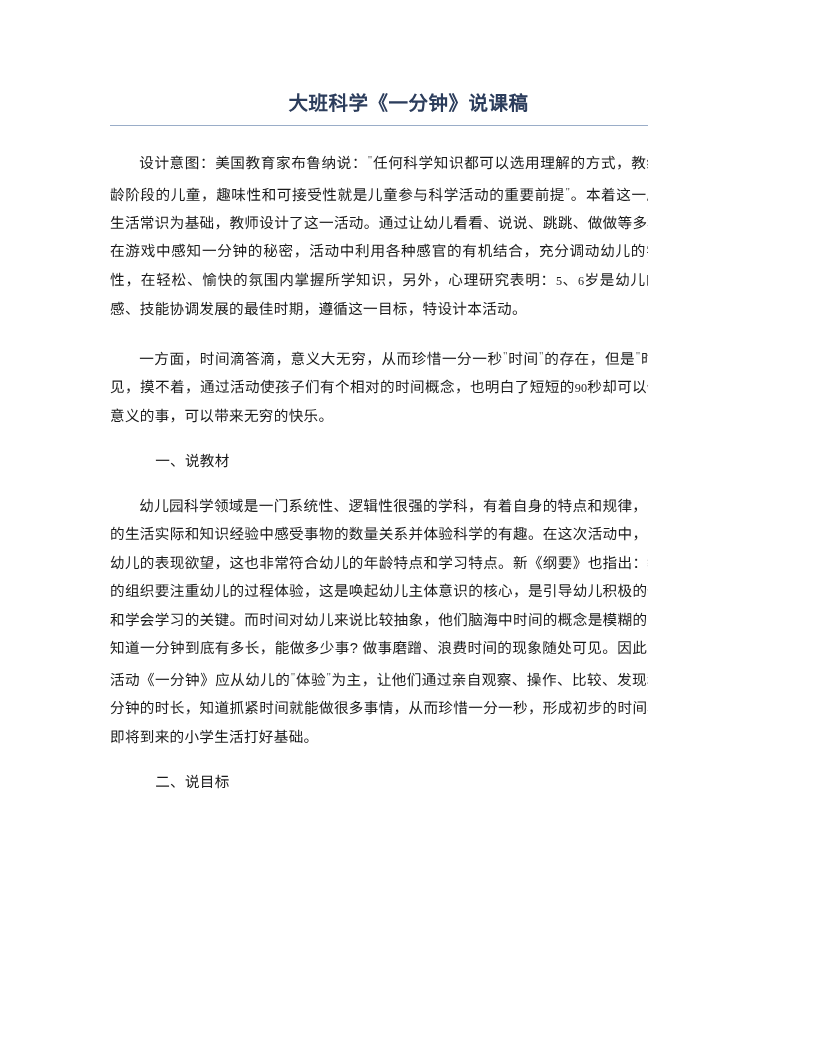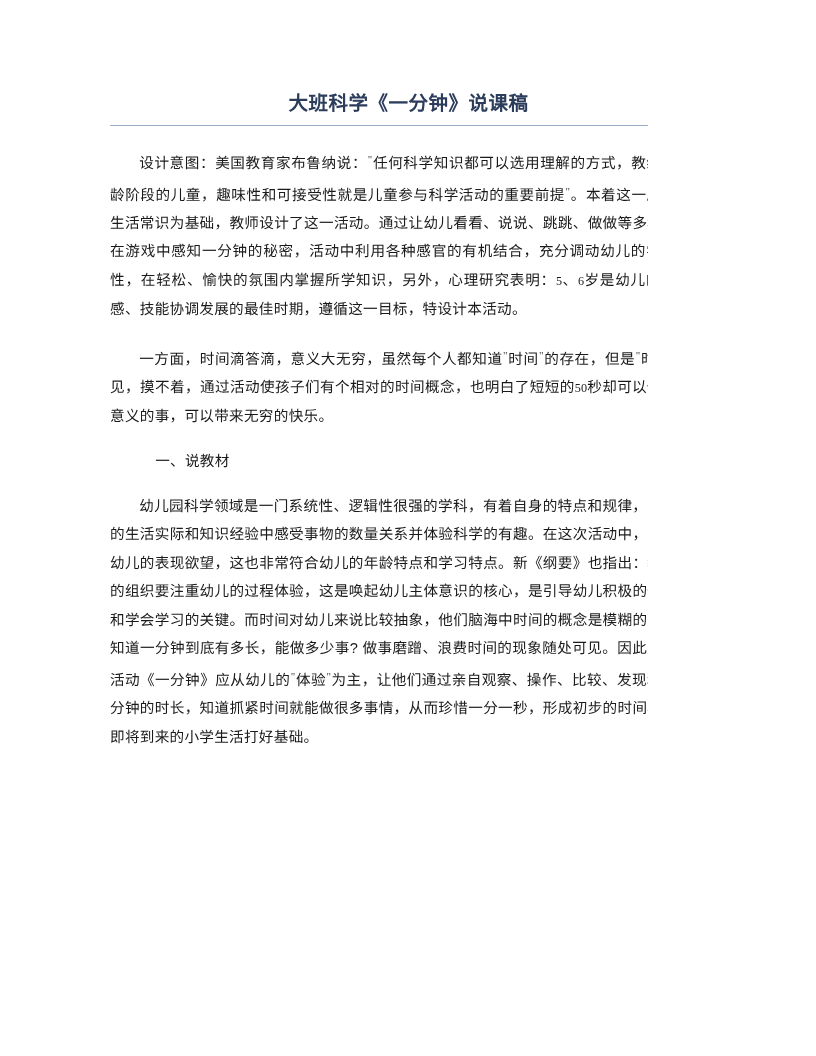--- a/index.html
+++ b/index.html
@@ -99,19 +99,20 @@
 
 <div class="page">
   <div class="content">
 
     <h1 class="doc-title">大班科学《一分钟》说课稿</h1>
 
     <div class="title-rule"></div>
 
     <div id="body-region">
         <p class="para first"><span>设计意图：美国教育家布鲁纳说：</span><span class="q">"</span><span>任何科学知识都可以选用理解的方式，教给任何年龄阶段的儿童，趣味性和可接受性就是儿童参与科学活动的重要前提</span><span class="q">"</span><span>。本着这一原则并以生活常识为基础，教师设计了这一活动。通过让幼儿看看、说说、跳跳、做做等多种形式，在游戏中感知一分钟的秘密，活动中利用各种感官的有机结合，充分调动幼儿的学习积极性，在轻松、愉快的氛围内掌握所学知识，另外，心理研究表明：</span><span class="num">5</span><span>、</span><span class="num">6</span><span>岁是幼儿的认知情感、技能协调发展的最佳时期，遵循这一目标，特设计本活动。</span></p>
-        <p class="para"><span>一方面，时间滴答滴，意义大无穷，虽然每个人都知道</span><span class="q">"</span><span>时间</span><span class="q">"</span><span>的存在，但是</span><span class="q">"</span><span>时间</span><span class="q">"</span><span>看不见，摸不着，通过活动使孩子们有个相对的时间概念，也明白了短短的</span><span class="num">50</span><span>秒却可以做许多有意义的事，可以带来无穷的快乐。</span></p>
+        <p class="para"><span>一方面，时间滴答滴，意义大无穷，从而珍惜一分一秒</span><span class="q">"</span><span>时间</span><span class="q">"</span><span>的存在，但是</span><span class="q">"</span><span>时间</span><span class="q">"</span><span>看不见，摸不着，通过活动使孩子们有个相对的时间概念，也明白了短短的</span><span class="num">90</span><span>秒却可以做许多有意义的事，可以带来无穷的快乐。</span></p>
         <p class="heading">一、说教材</p>
         <p class="para"><span>幼儿园科学领域是一门系统性、逻辑性很强的学科，有着自身的特点和规律，要从幼儿的生活实际和知识经验中感受事物的数量关系并体验科学的有趣。在这次活动中，充分激发幼儿的表现欲望，这也非常符合幼儿的年龄特点和学习特点。新《纲要》也指出：教学活动的组织要注重幼儿的过程体验，这是唤起幼儿主体意识的核心，是引导幼儿积极的情感态度和学会学习的关键。而时间对幼儿来说比较抽象，他们脑海中时间的概念是模糊的，他们不知道一分钟到底有多长，能做多少事? 做事磨蹭、浪费时间的现象随处可见。因此这次科学活动《一分钟》应从幼儿的</span><span class="q">"</span><span>体验</span><span class="q">"</span><span>为主，让他们通过亲自观察、操作、比较、发现和感知一分钟的时长，知道抓紧时间就能做很多事情，从而珍惜一分一秒，形成初步的时间概念，为即将到来的小学生活打好基础。</span></p>
+        <p class="heading">二、说目标</p>
       </div>
 
   </div>
 </div>
 
 </body></html>

